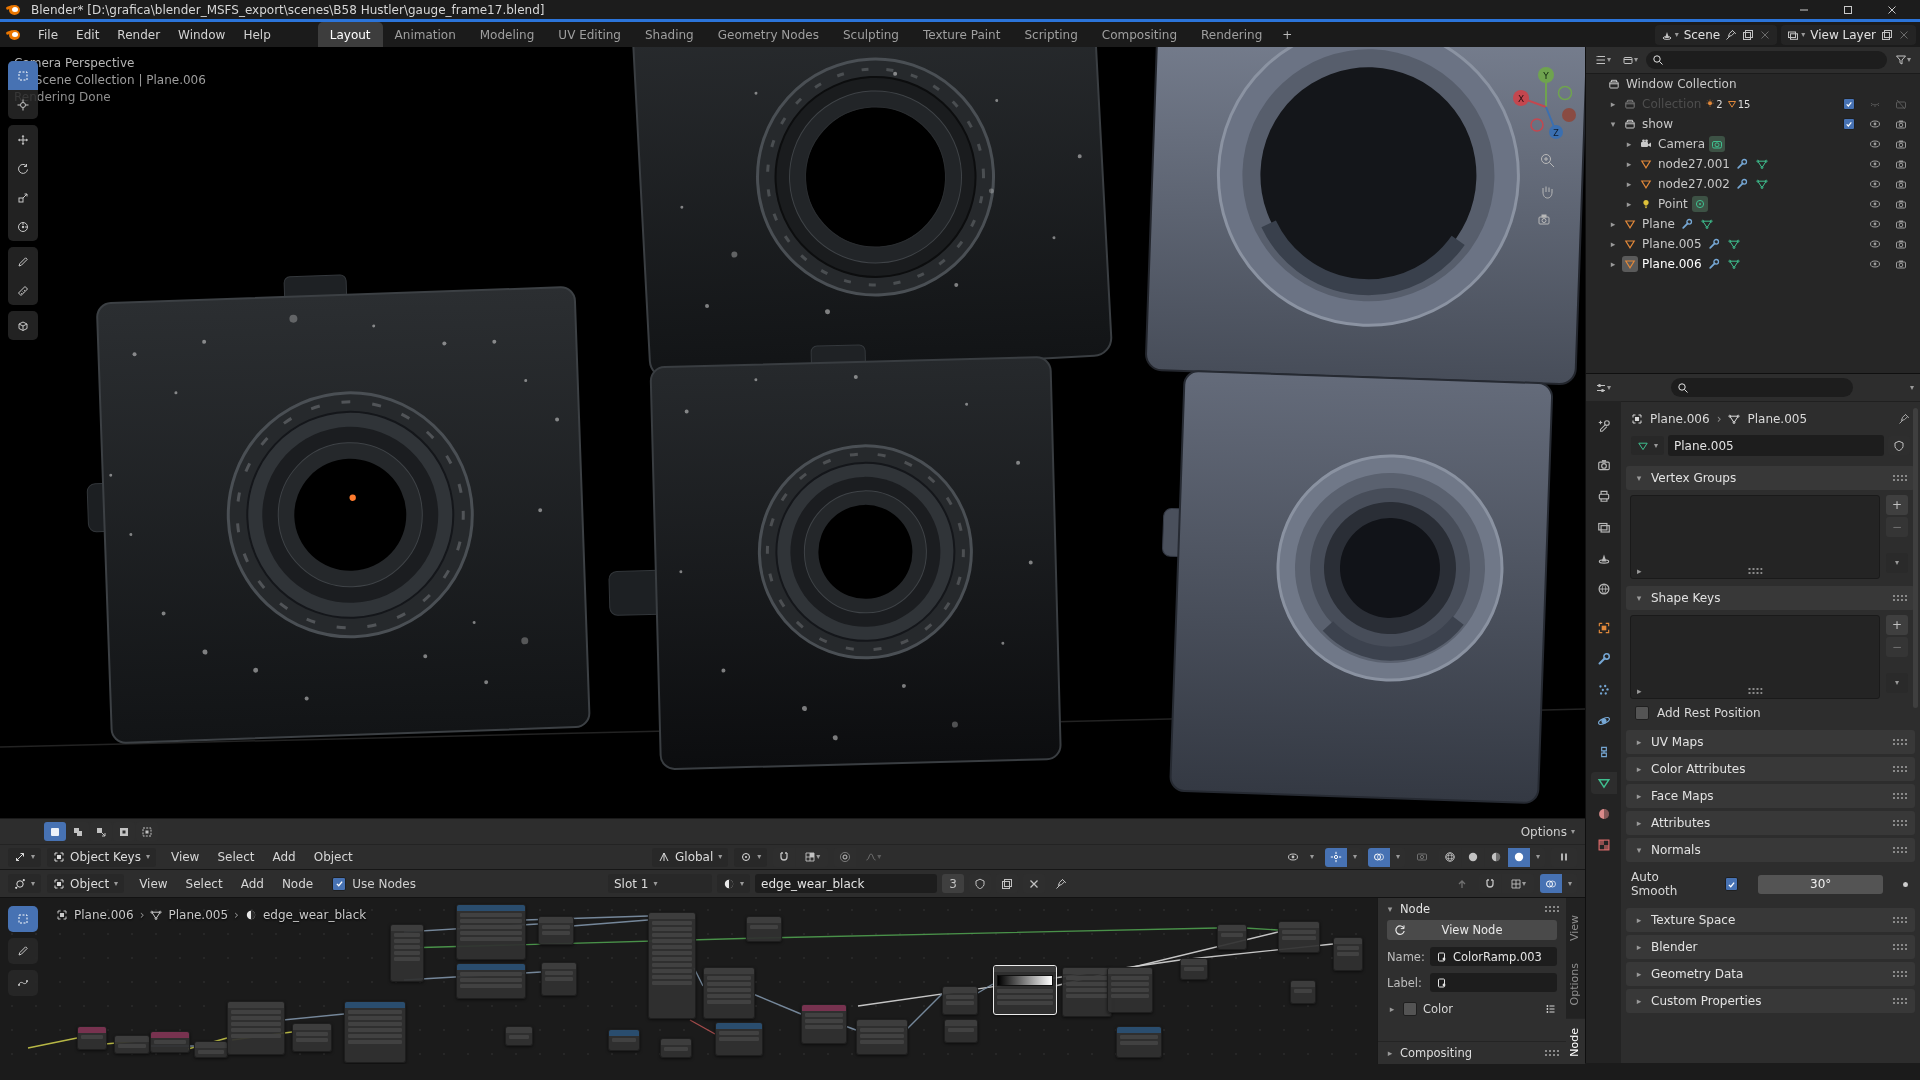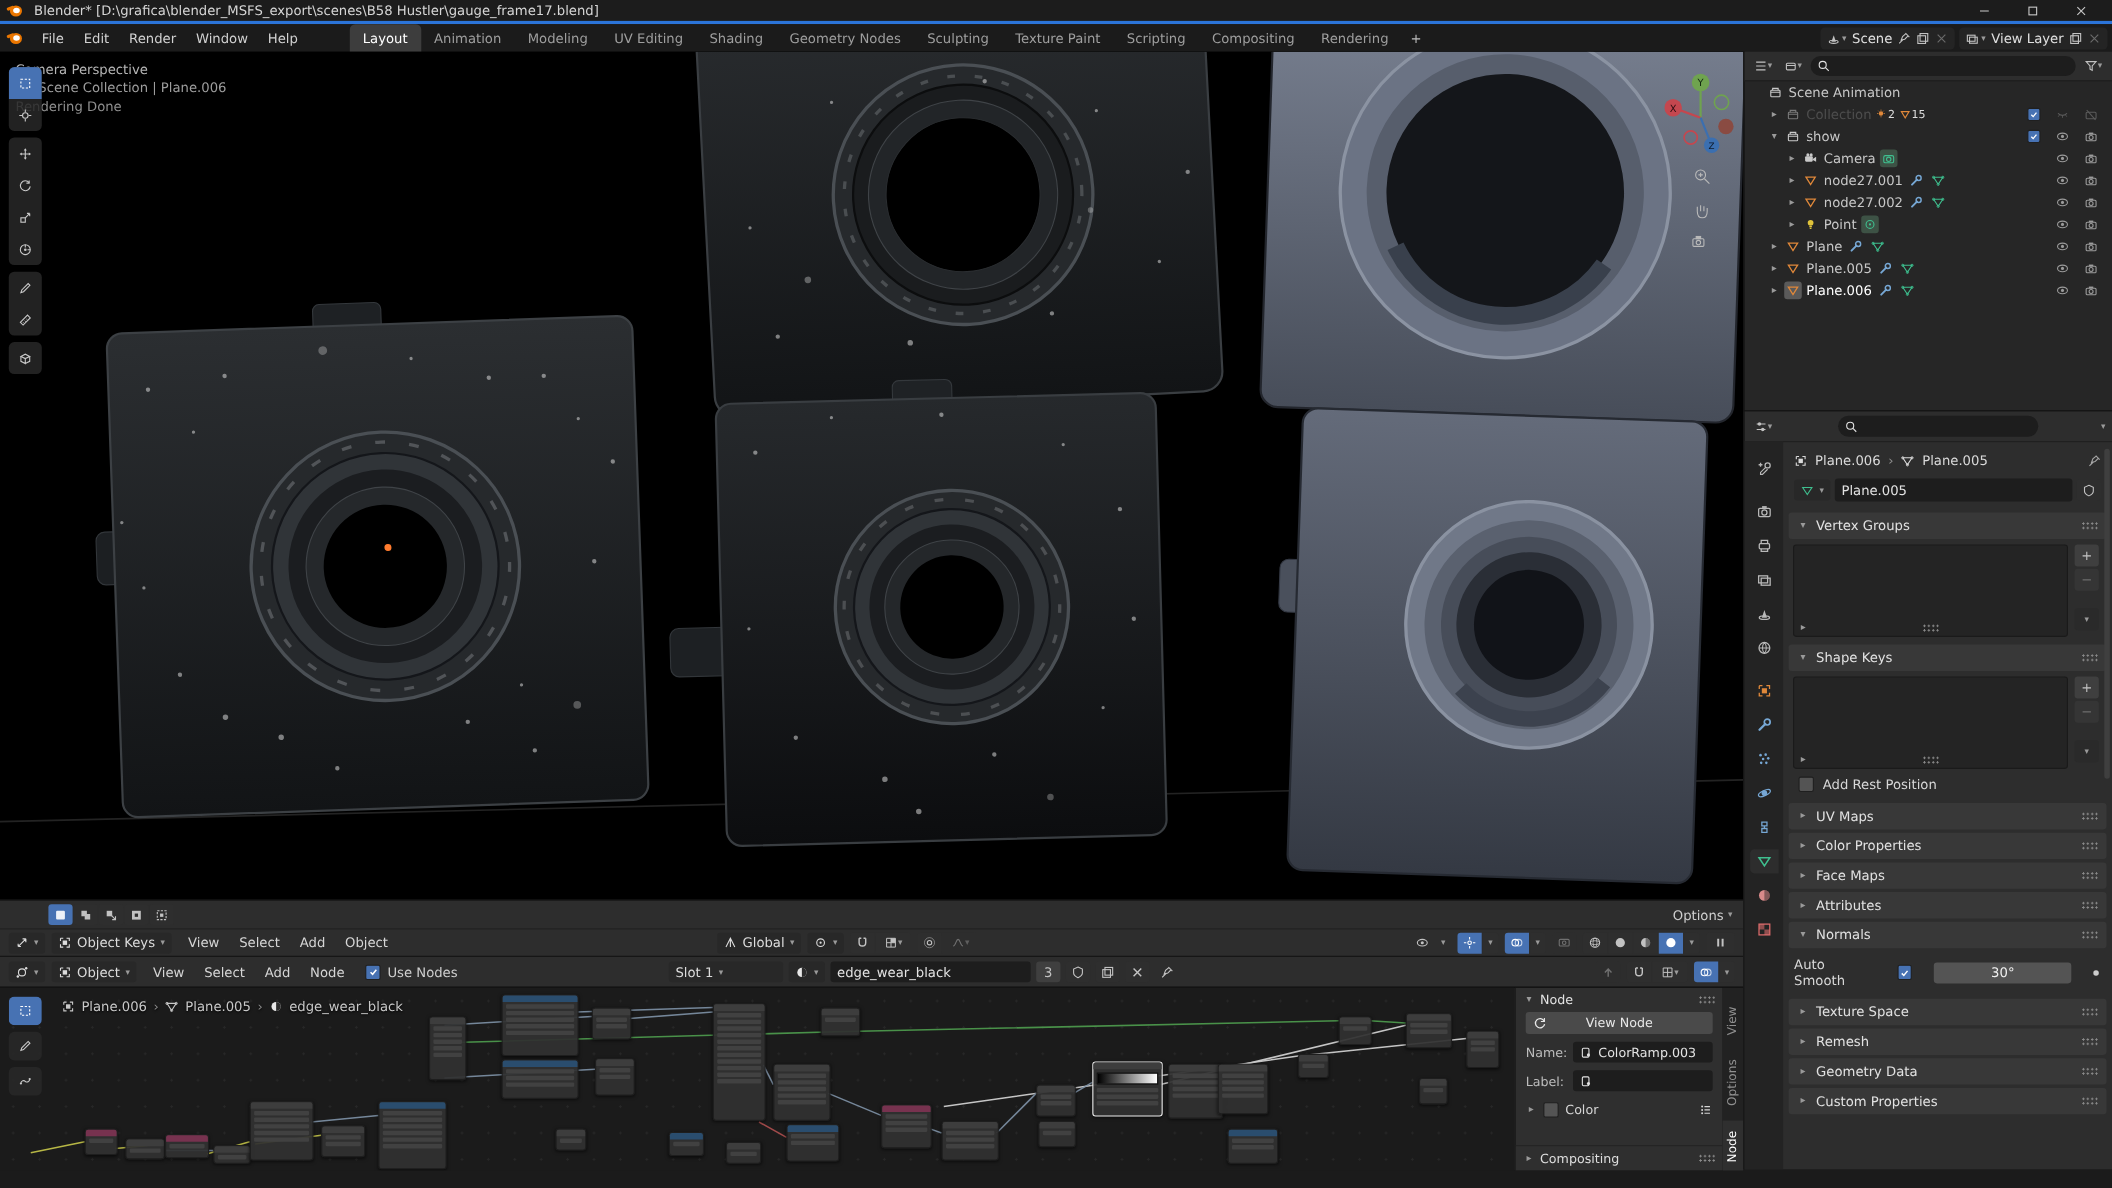--- a/index.html
+++ b/index.html
@@ -1099,21 +1099,21 @@
     <div id="oltree">
         <div class="ol-row" style="padding-left: 6px;">
           <span class="disc"></span>
           <span class="iconchip">
             <svg class="ic" viewBox="0 0 12 12" style="color:#c9c9c9">
               <rect x="1.8" y="4" width="8.4" height="6" rx=".8" fill="none" stroke="currentColor"></rect>
               <path d="M1.8 5.8 H10.2" stroke="currentColor"></path>
               <path d="M3.5 4 V2.3 H8.5 V4" fill="none" stroke="currentColor"></path>
             </svg>
           </span>
-          <span class="lbl  ">Scene Animation</span>
+          <span class="lbl  ">Window Collection</span>
           <span class="ol-sp"></span>
         </div>
         <div class="ol-row" style="padding-left: 22px;">
           <span class="disc">▸</span>
           <span class="iconchip">
             <svg class="ic" viewBox="0 0 12 12" style="color:#7a7a7a">
               <rect x="1.8" y="4" width="8.4" height="6" rx=".8" fill="none" stroke="currentColor"></rect>
               <path d="M1.8 5.8 H10.2" stroke="currentColor"></path>
               <path d="M3.5 4 V2.3 H8.5 V4" fill="none" stroke="currentColor"></path>
             </svg>
@@ -1624,21 +1624,21 @@
             <span>Add Rest Position</span>
           </div>
           <div class="p-head">
             <span class="disc">▸</span>
             <span>UV Maps</span>
             <span style="flex:1"></span>
             <span class="grip"></span>
           </div>
           <div class="p-head">
             <span class="disc">▸</span>
-            <span>Color Properties</span>
+            <span>Color Attributes</span>
             <span style="flex:1"></span>
             <span class="grip"></span>
           </div>
           <div class="p-head">
             <span class="disc">▸</span>
             <span>Face Maps</span>
             <span style="flex:1"></span>
             <span class="grip"></span>
           </div>
           <div class="p-head">
@@ -1664,21 +1664,21 @@
         <span class="asm-dot"></span>
           </div>
           <div class="p-head">
             <span class="disc">▸</span>
             <span>Texture Space</span>
             <span style="flex:1"></span>
             <span class="grip"></span>
           </div>
           <div class="p-head">
             <span class="disc">▸</span>
-            <span>Remesh</span>
+            <span>Blender</span>
             <span style="flex:1"></span>
             <span class="grip"></span>
           </div>
           <div class="p-head">
             <span class="disc">▸</span>
             <span>Geometry Data</span>
             <span style="flex:1"></span>
             <span class="grip"></span>
           </div>
           <div class="p-head">

